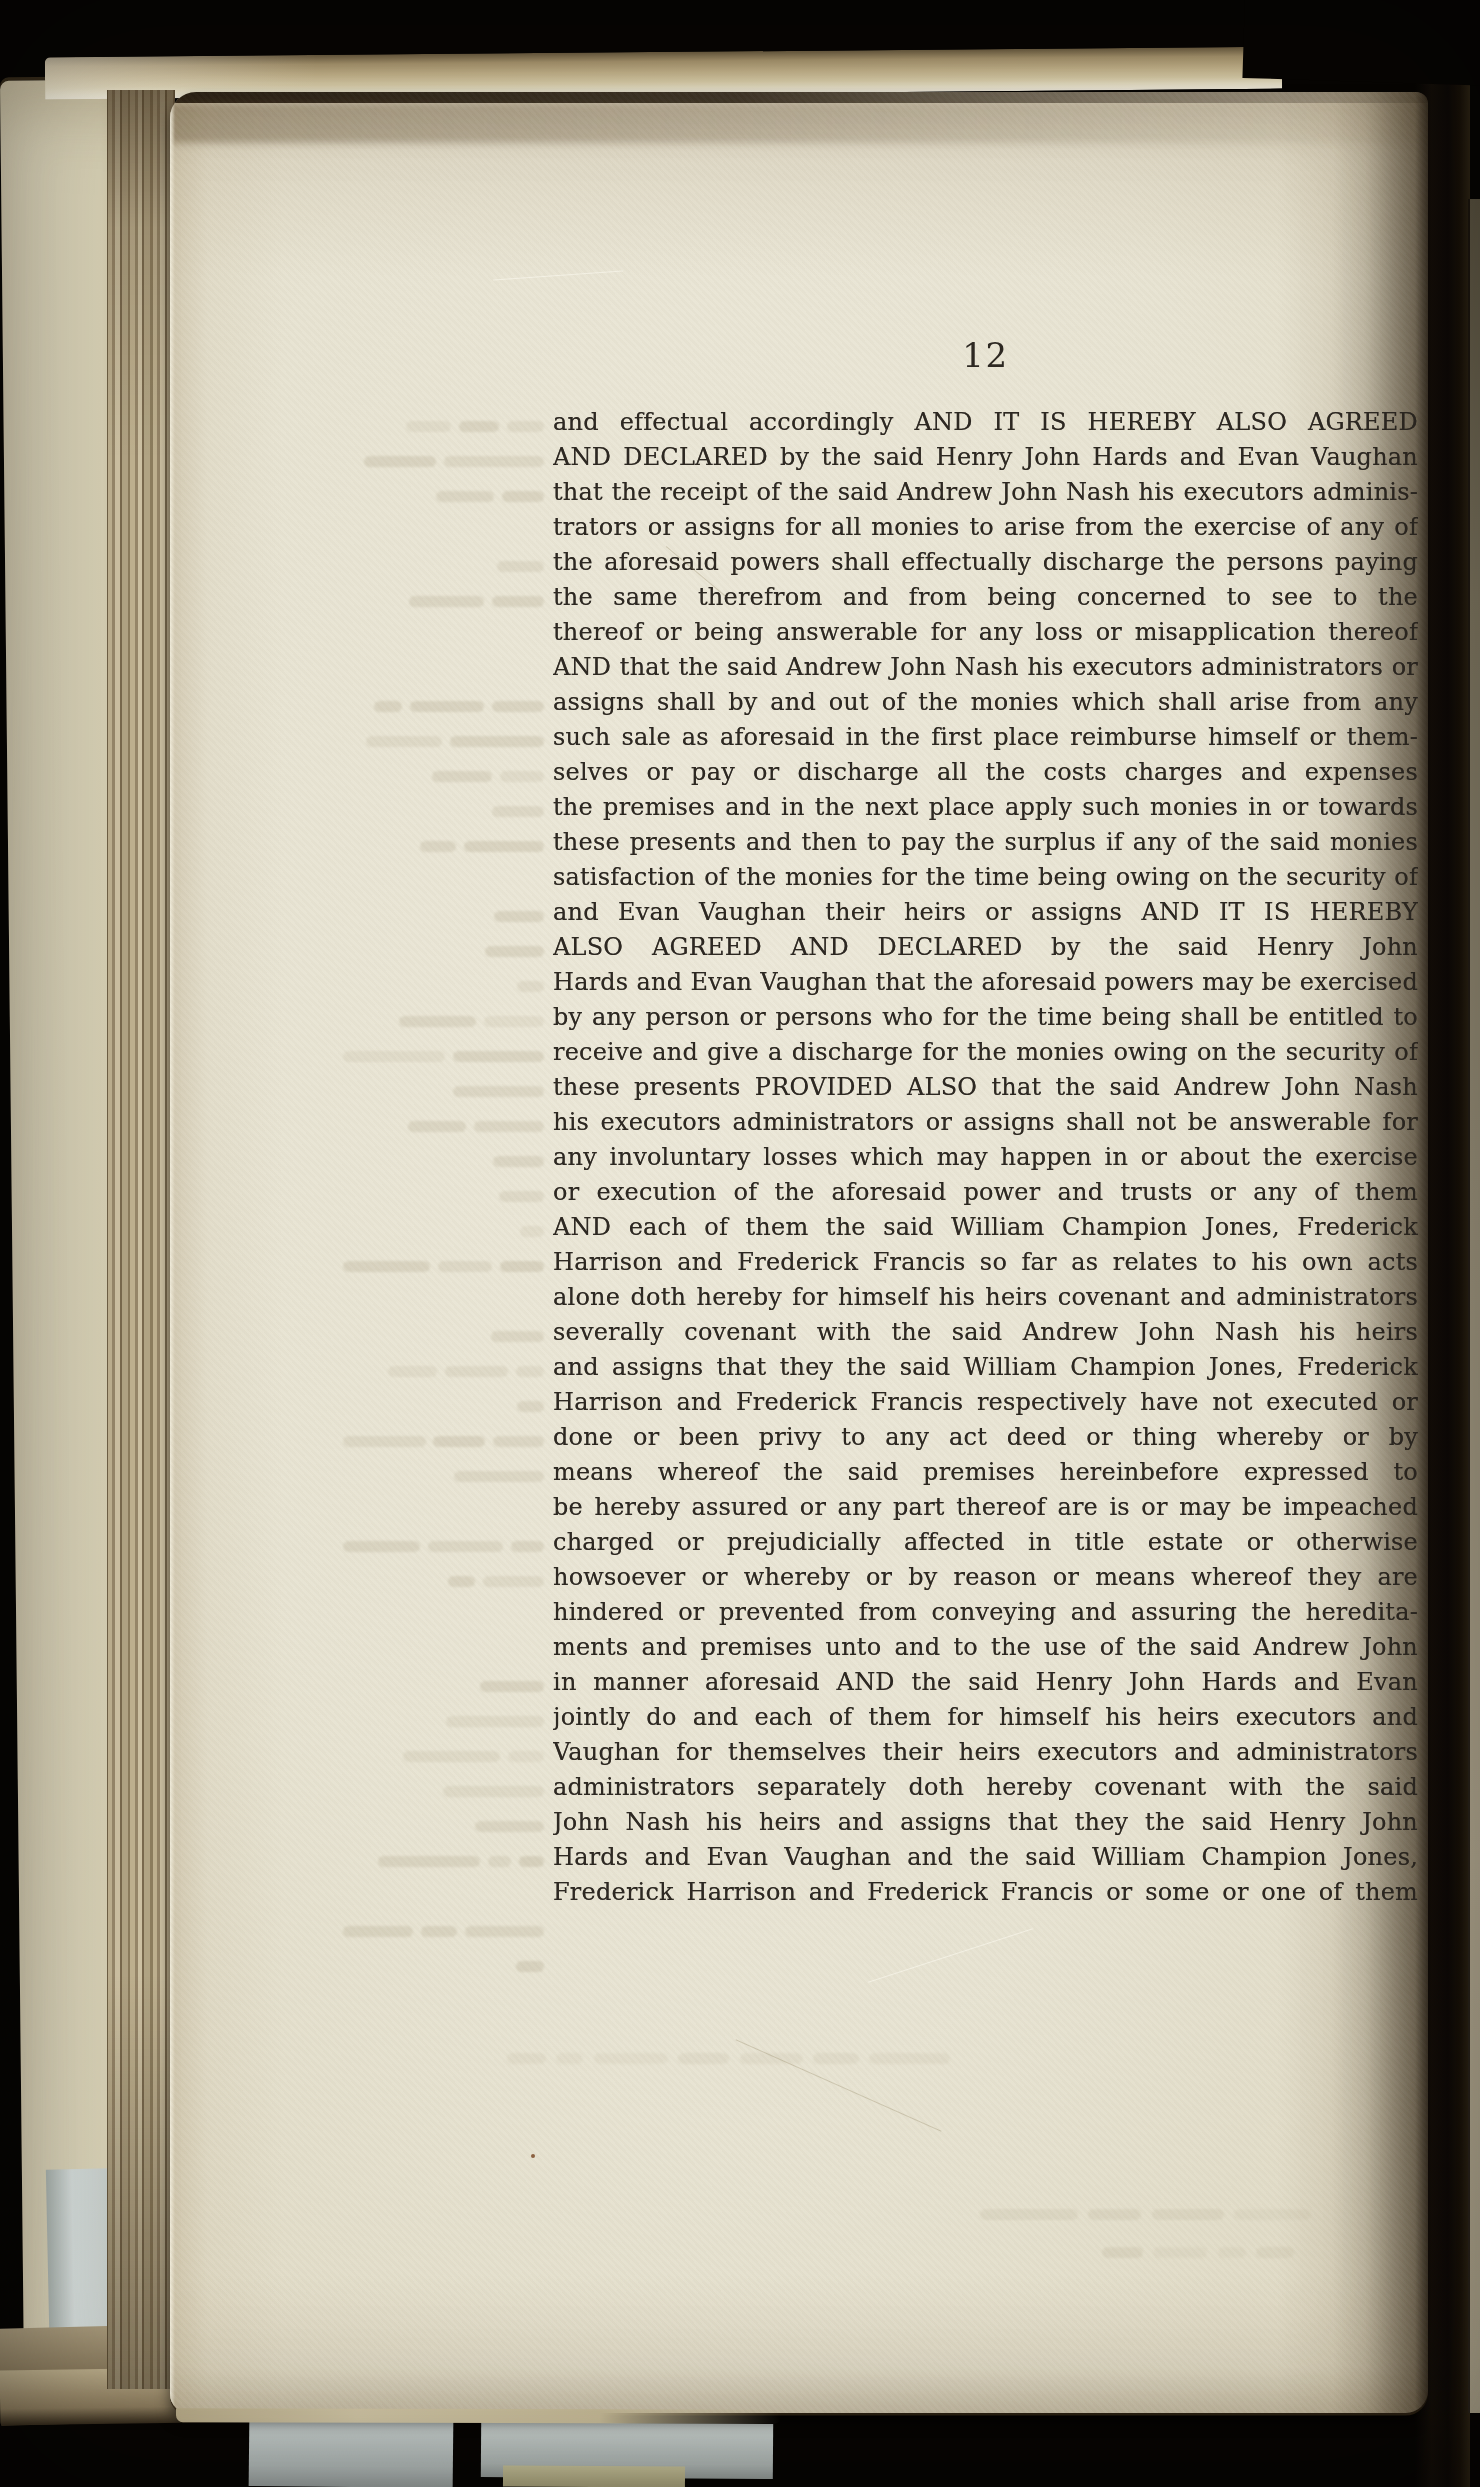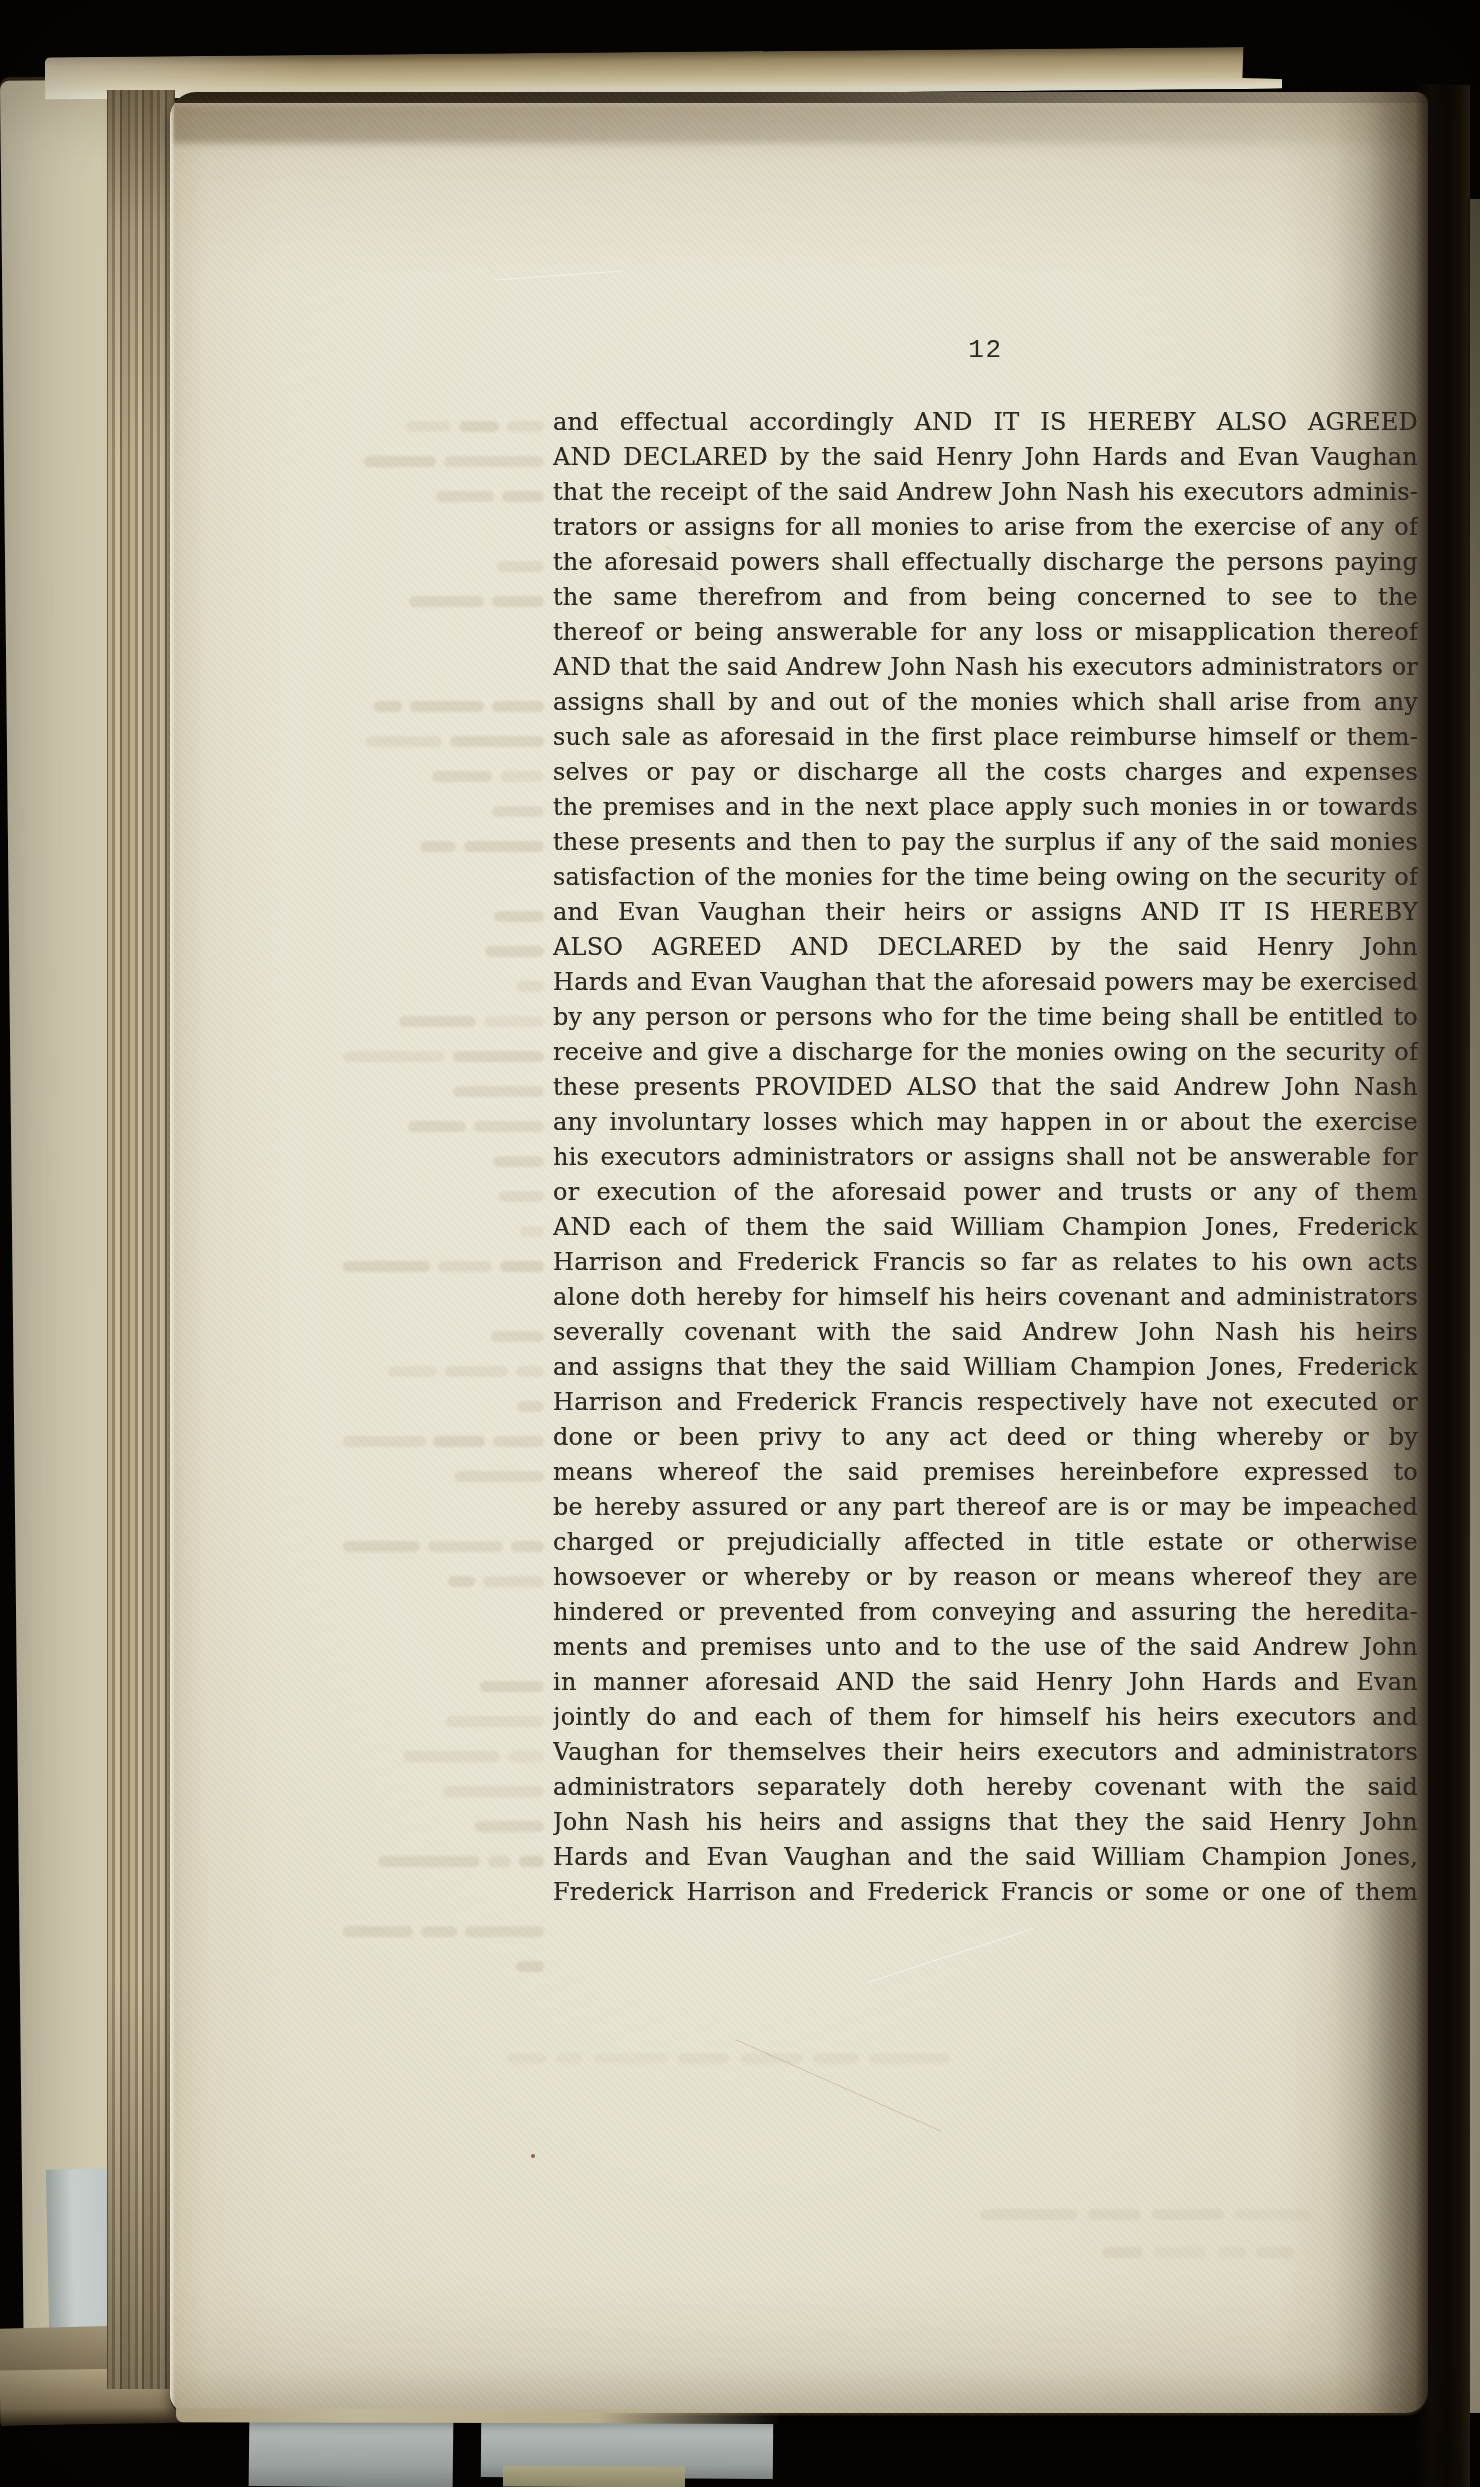--- a/index.html
+++ b/index.html
@@ -127,21 +127,21 @@
   }
   
   .grain{
     position:absolute;inset:0;
     background:repeating-linear-gradient(47deg, rgba(120,108,80,.028) 0 2.6px, rgba(255,255,250,.028) 2.6px 5.2px);
   }
 
   
   .page-number{
     position:absolute;left:383px;top:243px;width:865px;
-    text-align:center;font-size:26px;letter-spacing:1.7px;color:var(--ink);font-family:Liberation Mono, monospace;
+    text-align:center;font-size:34px;letter-spacing:1.7px;color:var(--ink);
   }
   .text-block{
     position:absolute;left:383px;top:313px;width:865px;
     color:var(--ink);
   }
   .text-block .line{
     height:35px;line-height:35px;font-size:24px;
     letter-spacing:0.2px;
     text-align:justify;text-align-last:justify;
     overflow:hidden;white-space:normal;
@@ -232,22 +232,22 @@
         <div class="line">selves or pay or discharge all the costs charges and expenses incurred</div>
         <div class="line">the premises and in the next place apply such monies in or towards</div>
         <div class="line">these presents and then to pay the surplus if any of the said monies</div>
         <div class="line">satisfaction of the monies for the time being owing on the security of</div>
         <div class="line">and Evan Vaughan their heirs or assigns AND IT IS HEREBY</div>
         <div class="line">ALSO AGREED AND DECLARED by the said Henry John</div>
         <div class="line">Hards and Evan Vaughan that the aforesaid powers may be exercised</div>
         <div class="line">by any person or persons who for the time being shall be entitled to</div>
         <div class="line">receive and give a discharge for the monies owing on the security of</div>
         <div class="line">these presents PROVIDED ALSO that the said Andrew John Nash</div>
+        <div class="line">his executors administrators or assigns shall not be answerable for</div>
         <div class="line">any involuntary losses which may happen in or about the exercise</div>
-        <div class="line">his executors administrators or assigns shall not be answerable for</div>
         <div class="line">or execution of the aforesaid power and trusts or any of them</div>
         <div class="line">AND each of them the said William Champion Jones, Frederick</div>
         <div class="line">Harrison and Frederick Francis so far as relates to his own acts</div>
         <div class="line">alone doth hereby for himself his heirs covenant and administrators</div>
         <div class="line">severally covenant with the said Andrew John Nash his heirs</div>
         <div class="line">and assigns that they the said William Champion Jones, Frederick</div>
         <div class="line">Harrison and Frederick Francis respectively have not executed or</div>
         <div class="line">done or been privy to any act deed or thing whereby or by</div>
         <div class="line">means whereof the said premises hereinbefore expressed to</div>
         <div class="line">be hereby assured or any part thereof are is or may be impeached</div>

